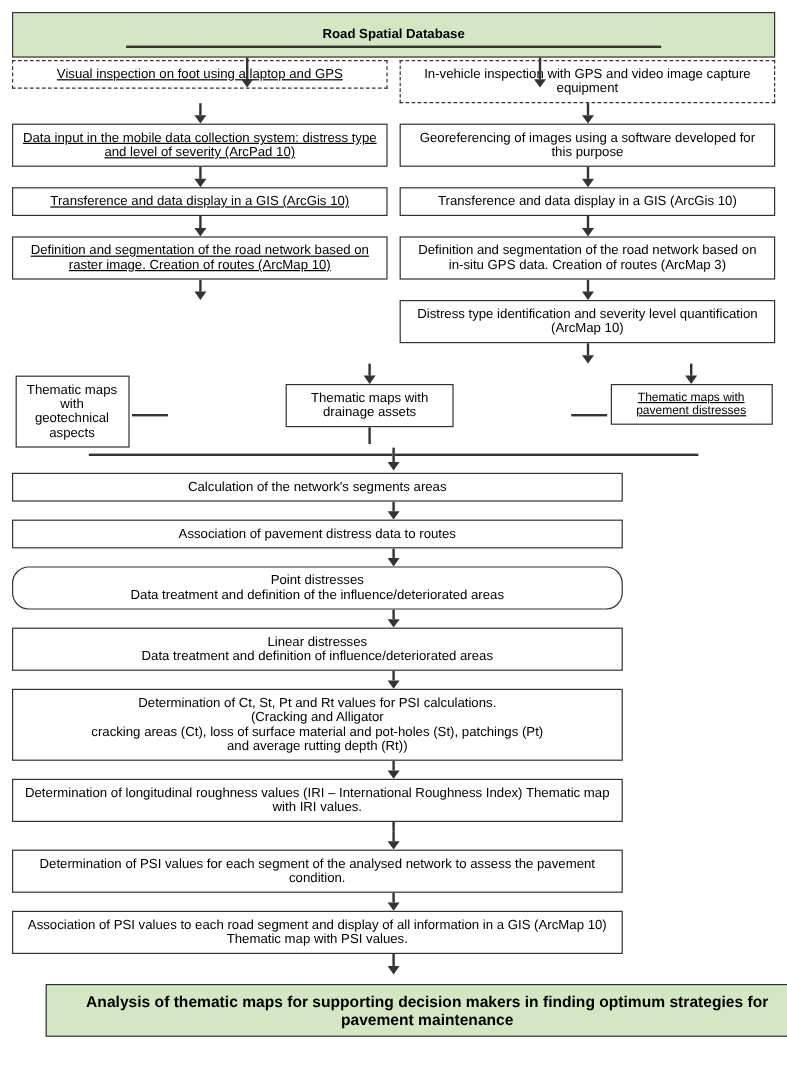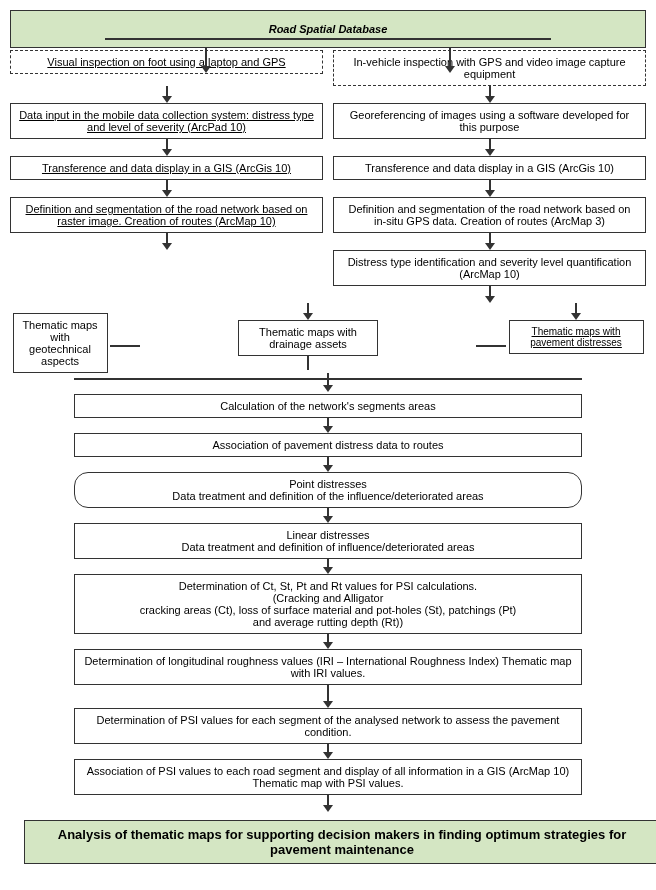--- a/index.html
+++ b/index.html
@@ -28,21 +28,20 @@
       padding: 5px 8px;
       text-align: center;
       background: #fff;
     }
     .box-green {
       border: 1.5px solid #333;
       padding: 12px 8px;
       text-align: center;
       background: #d4e6c3;
       font-weight: bold;
-      font-style: italic;
     }
     .box-bottom {
       border: 1.5px solid #333;
       padding: 6px 8px;
       text-align: center;
       background: #d4e6c3;
       font-weight: bold;
       font-size: 11px;
     }
     .arrow-down {
@@ -250,21 +249,21 @@
   <div style="position:relative;width:100%;display:flex;flex-direction:column;align-items:center;margin-top:0;">
 
     <div style="display:flex;flex-direction:row;width:80%;align-items:center;justify-content:center;">
       <div style="height:2px;background:#333;flex:1;"></div>
       <div class="v-line" style="height:12px;"></div>
       <div style="height:2px;background:#333;flex:1;"></div>
     </div>
     <div class="arrow-down" style="margin-top:0;"></div>
   </div>
 
-  <div style="display:flex;flex-direction:column;align-items:center;width:100%;margin-top:2px;">
+  <div style="display:flex;flex-direction:column;width:100%;margin-top:2px;">
 
     <div class="box" style="width:80%;">
       <span>Calculation of the network's segments areas</span>
     </div>
     <div class="v-line" style="height:8px;"></div>
       <div class="arrow-down"></div>
 
     <div class="box" style="width:80%;">
       <span>Association of pavement distress data to routes</span>
     </div>

